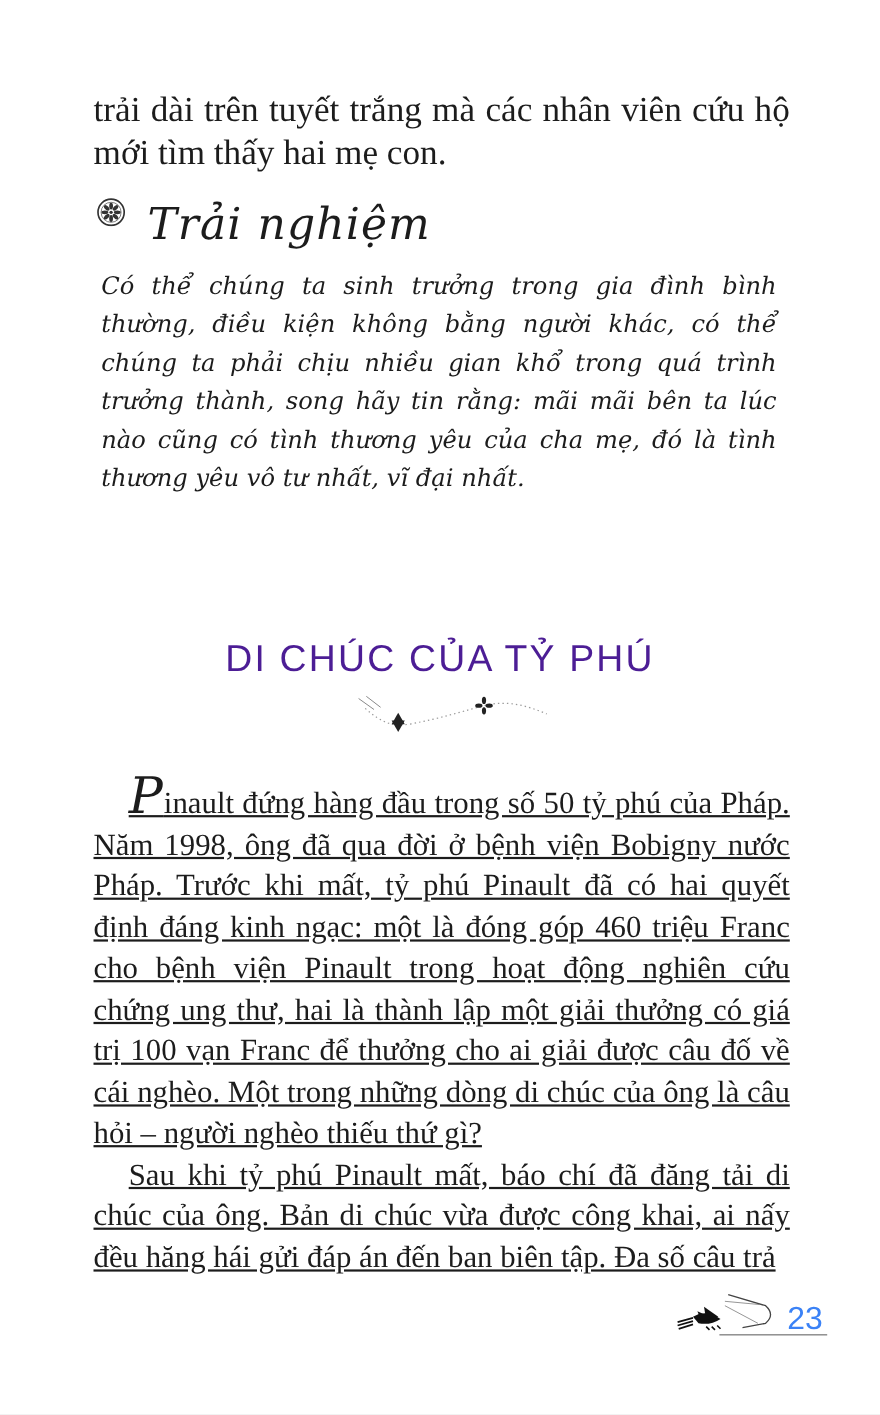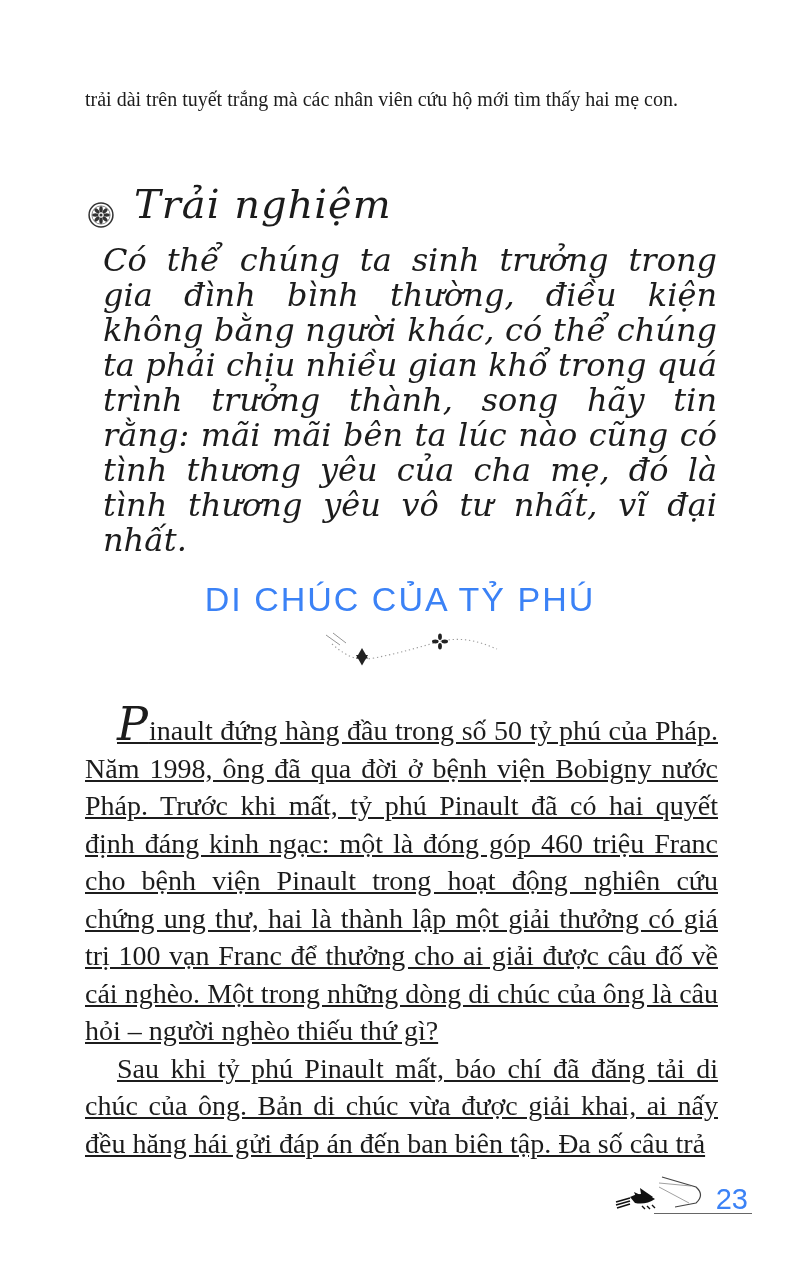--- a/index.html
+++ b/index.html
@@ -12,48 +12,48 @@
     color:#1c1c1c;
     overflow:hidden;
   }
   .para{
     position:absolute;
     text-align:justify;
     margin:0;
   }
   .intro-para{
     top:80px;left:85px;width:633px;
-    font-size:20px;line-height:39px;
+    font-size:32px;line-height:39px;
   }
   .exp-heading{
     position:absolute;top:180px;left:88px;
-    display:flex;align-items:flex-end;gap:20px;
+    display:flex;align-items:flex-start;gap:20px;
   }
   .exp-heading .script{
     font-family:"DejaVu Serif","Liberation Serif",serif;
     font-style:italic;
     font-size:40px;line-height:48px;
     letter-spacing:1px;
   }
   .rosette{display:block;}
   .exp-quote{
-    top:243px;left:103px;width:614px;
+    top:243px;left:92px;width:614px;
     font-style:italic;
-    font-size:32px;line-height:35px;
+    font-size:22px;line-height:35px;
     font-family:"DejaVu Serif","Liberation Serif",serif;
   }
   .chapter-title{
     position:absolute;top:578px;left:0;width:800px;
     margin:0;
     text-align:center;
     font-family:"Liberation Sans","DejaVu Sans",sans-serif;
     font-weight:400;
     font-size:34px;line-height:42px;
     letter-spacing:2px;
-    color:#3b82f6;
+    color:#4c1d95;
   }
   .flourish{
     position:absolute;top:632px;left:300px;
   }
   .body-block{
     position:absolute;top:712px;left:85px;width:633px;text-decoration:underline;
   }
   .body-block p{
     margin:0;
     text-align:justify;
@@ -122,21 +122,21 @@
     <g fill="#222">
       <ellipse cx="140" cy="4.8" rx="1.9" ry="3.3"></ellipse>
       <ellipse cx="140" cy="14.2" rx="1.9" ry="3.3"></ellipse>
       <ellipse cx="135.3" cy="9.5" rx="3.3" ry="1.9"></ellipse>
       <ellipse cx="144.7" cy="9.5" rx="3.3" ry="1.9"></ellipse>
     </g>
   </svg>
 
   <div class="body-block">
     <p><span class="initial">P</span><span>inault đứng hàng đầu trong số 50 tỷ phú của Pháp. Năm 1998, ông đã qua đời ở bệnh viện Bobigny nước Pháp. Trước khi mất, tỷ phú Pinault đã có hai quyết định đáng kinh ngạc: một là đóng góp 460 triệu Franc cho bệnh viện Pinault trong hoạt động nghiên cứu chứng ung thư, hai là thành lập một giải thưởng có giá trị 100 vạn Franc để thưởng cho ai giải được câu đố về cái nghèo. Một trong những dòng di chúc của ông là câu hỏi – người nghèo thiếu thứ gì?</span></p>
-    <p><span>Sau khi tỷ phú Pinault mất, báo chí đã đăng tải di chúc của ông. Bản di chúc vừa được giải khai, ai nấy đều hăng hái gửi đáp án đến ban biên tập. Đa số câu trả</span></p>
+    <p><span>Sau khi tỷ phú Pinault mất, báo chí đã đăng tải di chúc của ông. Bản di chúc vừa được công khai, ai nấy đều hăng hái gửi đáp án đến ban biên tập. Đa số câu trả</span></p>
   </div>
 
   <div class="footer">
     <svg width="100" height="46" viewBox="0 0 100 46">
       <path d="M50,5 L84,15 Q93,23 84,31 L63,35" fill="none" stroke="#444" stroke-width="1.2"></path>
       <path d="M47,11 L79,14" fill="none" stroke="#777" stroke-width="0.7"></path>
       <path d="M47,15 L77,31" fill="none" stroke="#777" stroke-width="0.7"></path>
       <path d="M18,25 Q30,18 43,27 Q34,33 23,31 Z" fill="#111"></path>
       <path d="M28,16 L41,25 L30,28 Z" fill="#111"></path>
       <path d="M22,20 L35,26 L26,30 Z" fill="#111"></path>

